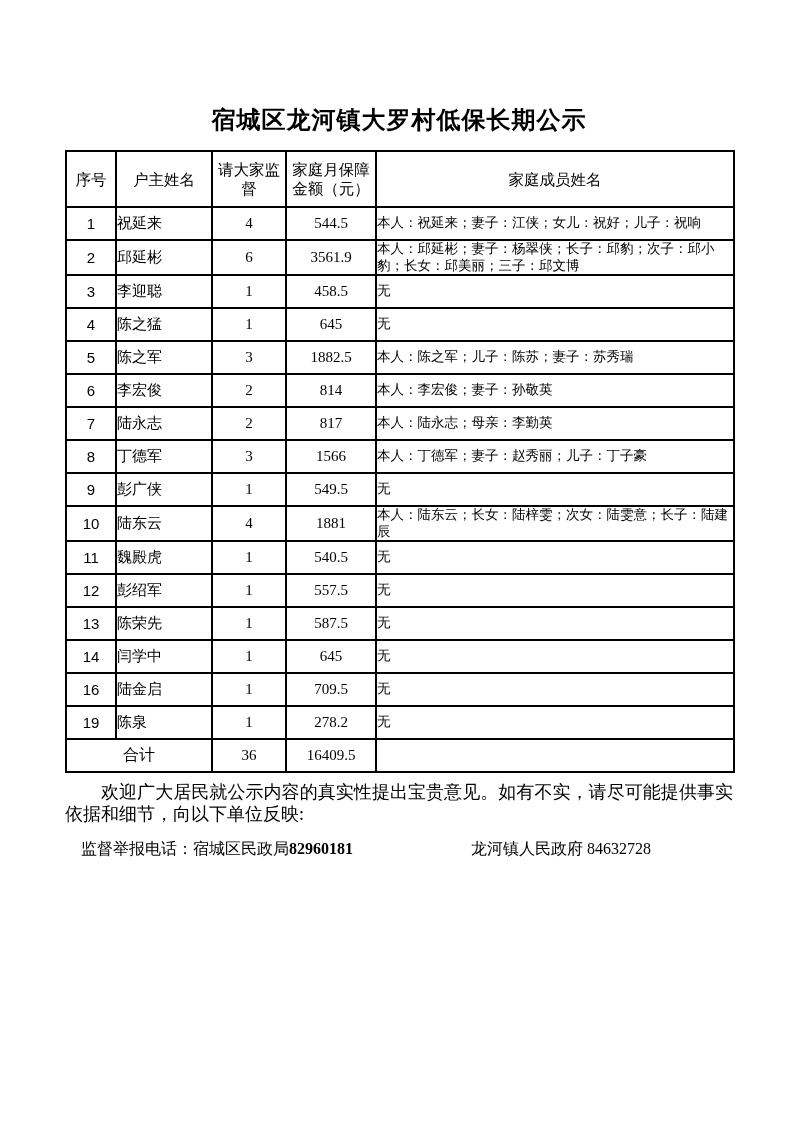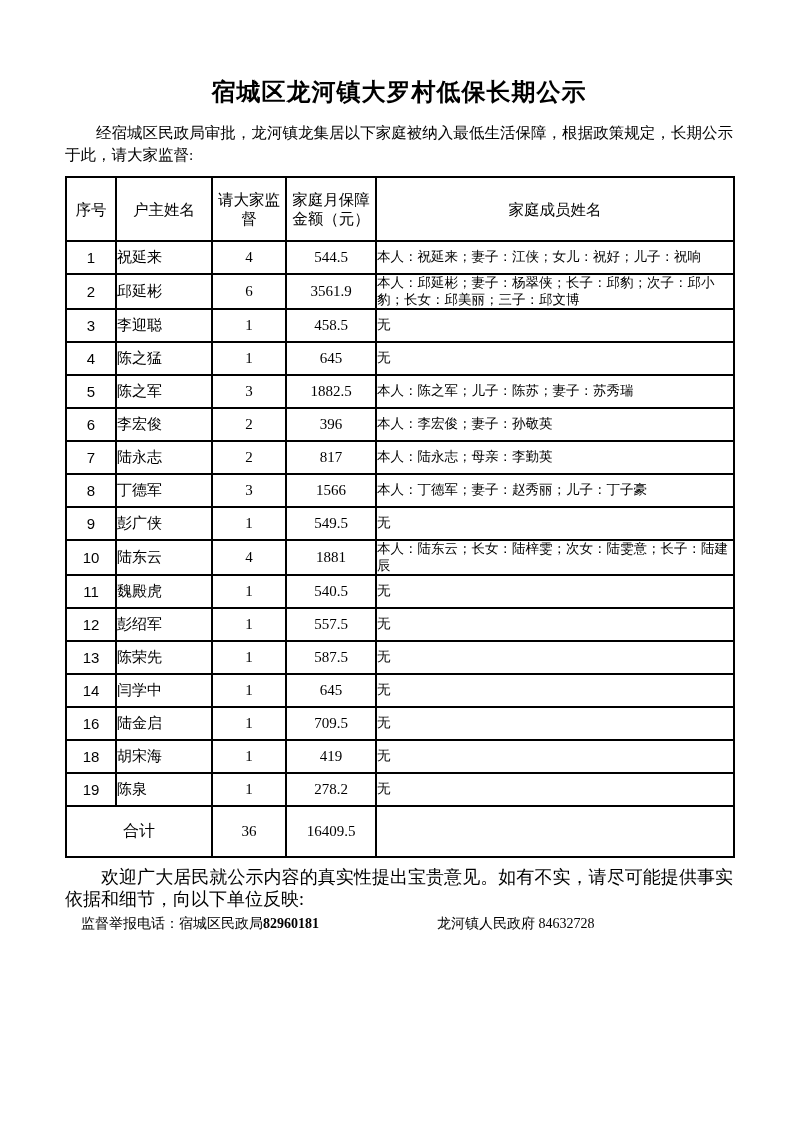--- a/index.html
+++ b/index.html
@@ -11,21 +11,21 @@
     width: 793px;
     height: 1122px;
     position: relative;
     font-family: "Liberation Serif", "DejaVu Serif", serif;
     color: #000;
     overflow: hidden;
   }
   .page {
     position: absolute;
     left: 65px;
-    top: 76px;
+    top: 104px;
     width: 668px;
   }
   .doc-title {
     font-family: "Liberation Sans", "DejaVu Sans", sans-serif;
     font-weight: bold;
     font-size: 24px;
     text-align: center;
     letter-spacing: 1px;
     margin: 0 0 14px 0;
   }
@@ -39,21 +39,21 @@
   table.roster {
     width: 668px;
     border-collapse: collapse;
     table-layout: fixed;
   }
   table.roster td, table.roster th {
     border: 2px solid #000;
     padding: 0;
     overflow: hidden;
   }
-  tr.head-row { height: 64px; }
+  tr.head-row { height: 56px; }
   tr.head-row th {
     font-family: "Liberation Sans", "DejaVu Sans", sans-serif;
     font-weight: normal;
     font-size: 15.5px;
     line-height: 19px;
     text-align: center;
     vertical-align: middle;
   }
   tr.data-row { height: 33px; }
   td.c-no {
@@ -72,52 +72,51 @@
     text-align: center;
     vertical-align: middle;
   }
   td.c-members {
     font-size: 13.5px;
     line-height: 16.5px;
     text-align: left;
     vertical-align: middle;
     padding: 1px 3px;
   }
-  tr.total-row { height: 51px; }
+  tr.total-row { height: 33px; }
   tr.total-row td.c-total-label {
     font-family: "Liberation Sans", "DejaVu Sans", sans-serif;
     font-size: 16px;
     text-align: center;
     vertical-align: middle;
   }
   .footer-notice {
     font-size: 18px;
     line-height: 22px;
     text-indent: 2em;
     margin: 8px 0 2px 0;
     text-align: justify;
   }
   .hotline-line {
-    font-size: 14px;
+    font-size: 16px;
     line-height: 24px;
-    margin-top: 2px;
+    margin-top: 12px;
     padding-left: 16px;
     white-space: nowrap;
   }
   .hotline-phone-bold { font-weight: bold; }
   .hotline-gap { display: inline-block; width: 118px; }
 </style>
 </head>
 <body>
 
 <div class="page">
 
   <h1 class="doc-title">宿城区龙河镇大罗村低保长期公示</h1>
 
-  <p class="intro">经宿城区民政局审批，龙河镇龙集居以下家庭被纳入最低生活保障，根据政策规定，长期公示于此，请大家监督:</p>
 
   <table class="roster">
     <colgroup>
       <col style="width:50px">
       <col style="width:96px">
       <col style="width:74px">
       <col style="width:90px">
       <col style="width:358px">
     </colgroup>
     <thead>
@@ -163,21 +162,21 @@
     <td class="c-no">5</td>
     <td class="c-name">陈之军</td>
     <td class="c-num">3</td>
     <td class="c-num">1882.5</td>
     <td class="c-members">本人：陈之军；儿子：陈苏；妻子：苏秀瑞</td>
   </tr>
         <tr class="data-row">
     <td class="c-no">6</td>
     <td class="c-name">李宏俊</td>
     <td class="c-num">2</td>
-    <td class="c-num">396</td>
+    <td class="c-num">814</td>
     <td class="c-members">本人：李宏俊；妻子：孙敬英</td>
   </tr>
         <tr class="data-row">
     <td class="c-no">7</td>
     <td class="c-name">陆永志</td>
     <td class="c-num">2</td>
     <td class="c-num">817</td>
     <td class="c-members">本人：陆永志；母亲：李勤英</td>
   </tr>
         <tr class="data-row">
@@ -227,27 +226,20 @@
     <td class="c-name">闫学中</td>
     <td class="c-num">1</td>
     <td class="c-num">645</td>
     <td class="c-members">无</td>
   </tr>
         <tr class="data-row">
     <td class="c-no">16</td>
     <td class="c-name">陆金启</td>
     <td class="c-num">1</td>
     <td class="c-num">709.5</td>
-    <td class="c-members">无</td>
-  </tr>
-        <tr class="data-row">
-    <td class="c-no">18</td>
-    <td class="c-name">胡宋海</td>
-    <td class="c-num">1</td>
-    <td class="c-num">419</td>
     <td class="c-members">无</td>
   </tr>
         <tr class="data-row">
     <td class="c-no">19</td>
     <td class="c-name">陈泉</td>
     <td class="c-num">1</td>
     <td class="c-num">278.2</td>
     <td class="c-members">无</td>
   </tr>
       </tbody>

